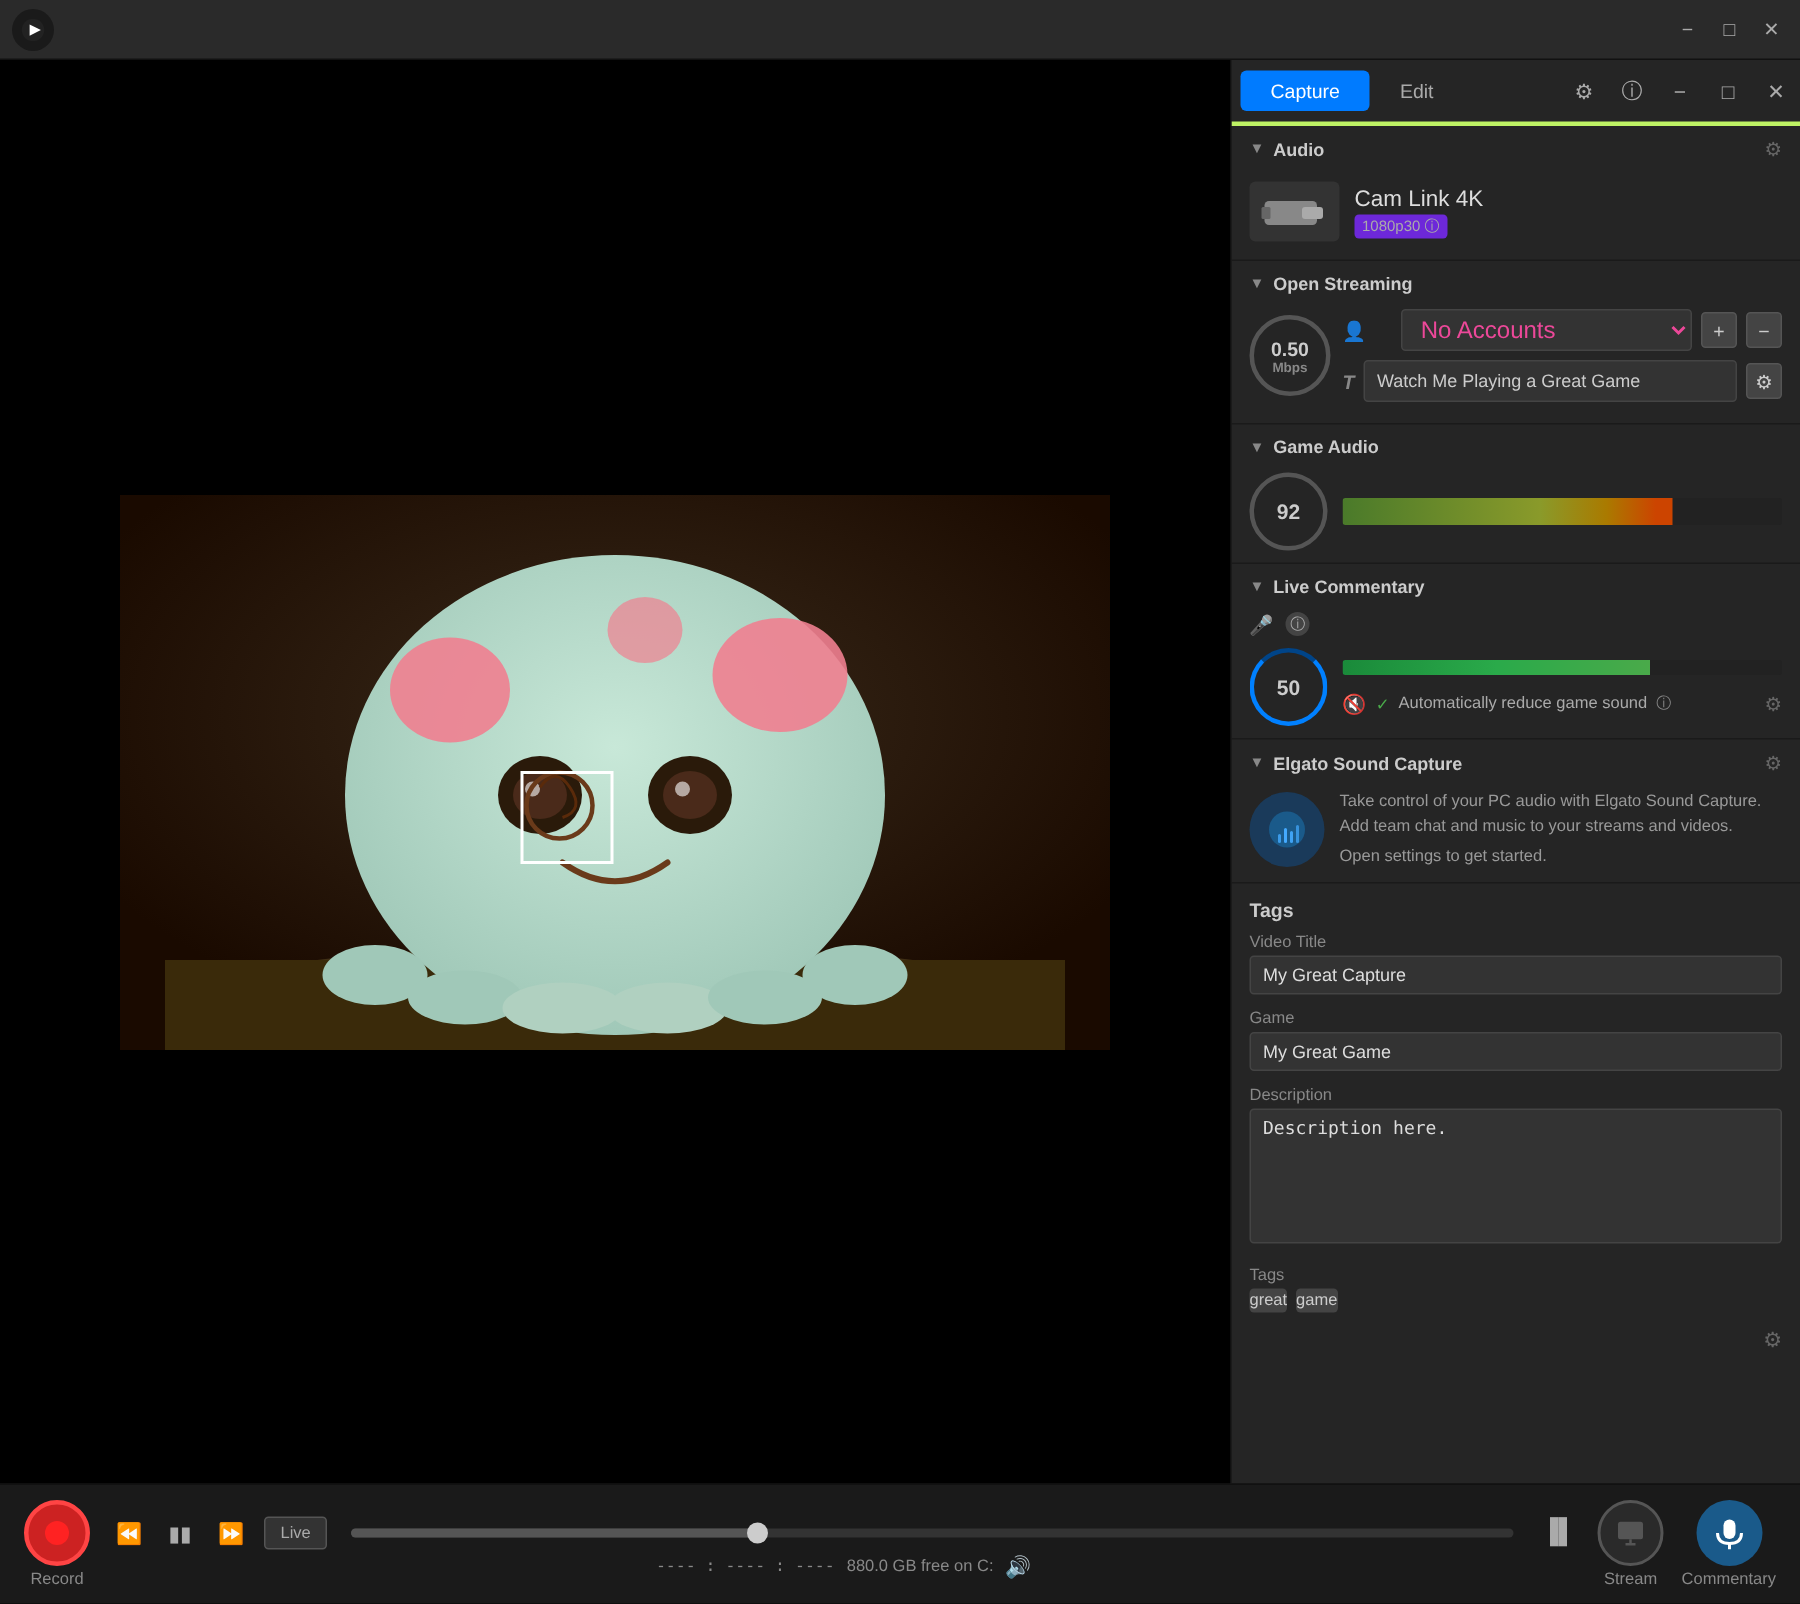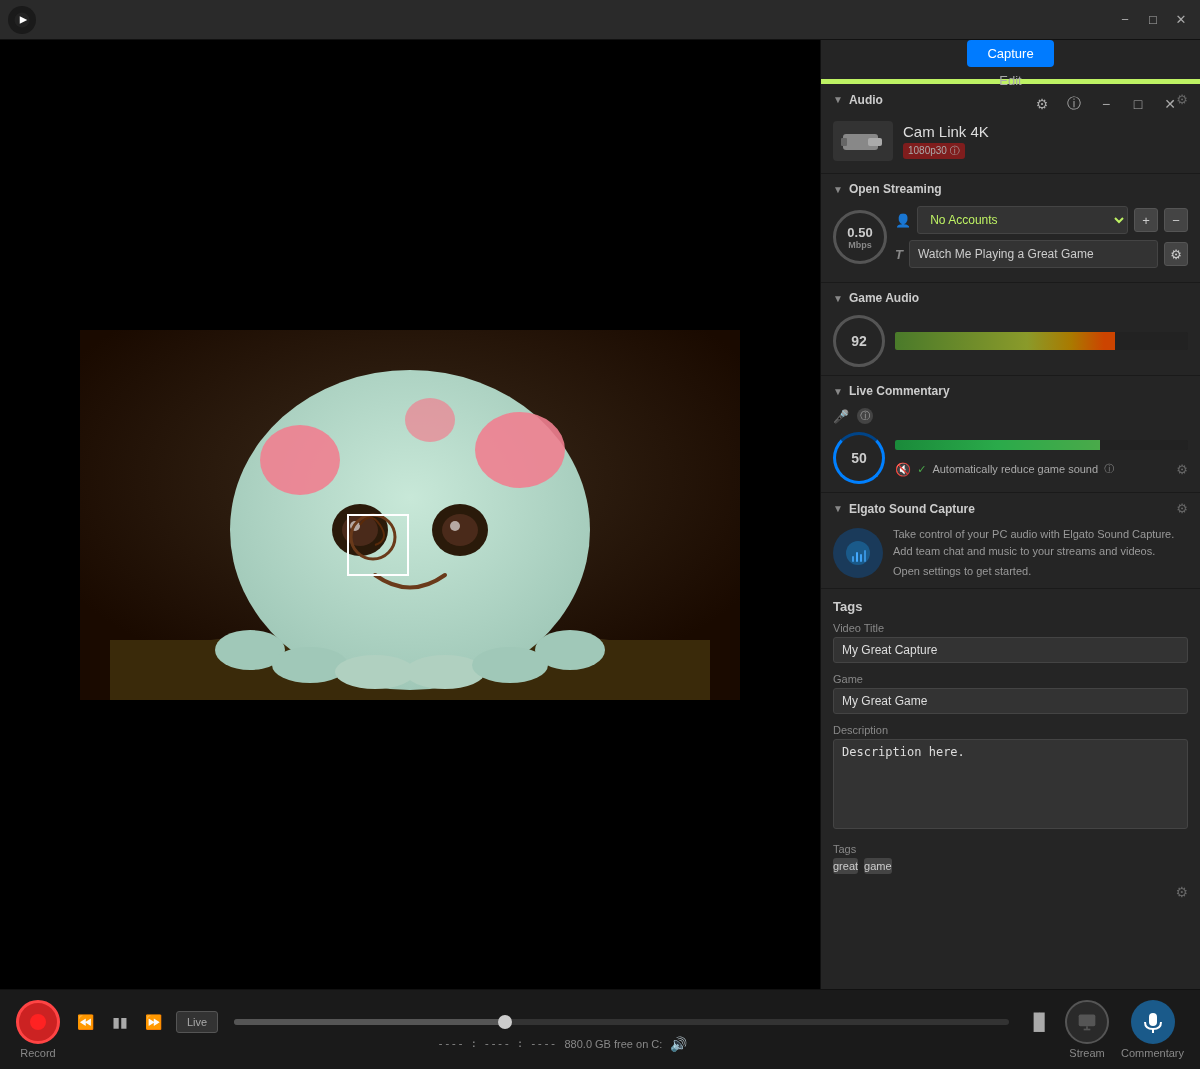--- a/index.html
+++ b/index.html
@@ -64,27 +64,26 @@
       flex-direction: column;
       overflow-y: auto;
       border-left: 1px solid #111;
     }
 
     
     .panel-header {
       display: flex;
       align-items: center;
       background: #252525;
-      border-bottom: 5px solid #bef264;
-      padding: 0 20px;
+      border-bottom: 3px solid #bef264;
+      padding: 0 6px;
       height: 44px;
       position: sticky;
       top: 0;
       z-index: 10;
-      flex-direction: column;
     }
     .tab-btn {
       padding: 6px 20px;
       border-radius: 4px;
       cursor: pointer;
       font-size: 13px;
       font-weight: 500;
       border: none;
       outline: none;
     }
@@ -153,21 +152,21 @@
       overflow: hidden;
       display: flex; align-items: center; justify-content: center;
     }
     .device-name {
       font-size: 15px;
       color: #ddd;
       font-weight: 500;
     }
     .badge {
       display: inline-block;
-      background: #7f1d1d;
+      background: #6d28d9;
       border-radius: 3px;
       padding: 1px 5px;
       font-size: 10px;
       color: #aaa;
       margin-top: 2px;
     }
 
     
     .mbps-circle {
       width: 54px; height: 54px;
@@ -185,25 +184,26 @@
       gap: 8px;
       margin-bottom: 6px;
     }
     .account-icon { font-size: 13px; color: #888; }
     .t-icon { font-size: 13px; color: #888; font-style: italic; font-weight: bold; }
 
     .select-box {
       flex: 1;
       background: #333;
       border: 1px solid #444;
-      color: #bef264;
+      color: #ec4899;
       padding: 4px 8px;
       border-radius: 3px;
-      font-size: 12px;
+      font-size: 16px;
       height: 28px;
+      margin-left: 17px;
     }
     .text-input {
       flex: 1;
       background: #333;
       border: 1px solid #444;
       color: #ccc;
       padding: 4px 8px;
       border-radius: 3px;
       font-size: 12px;
       height: 28px;

